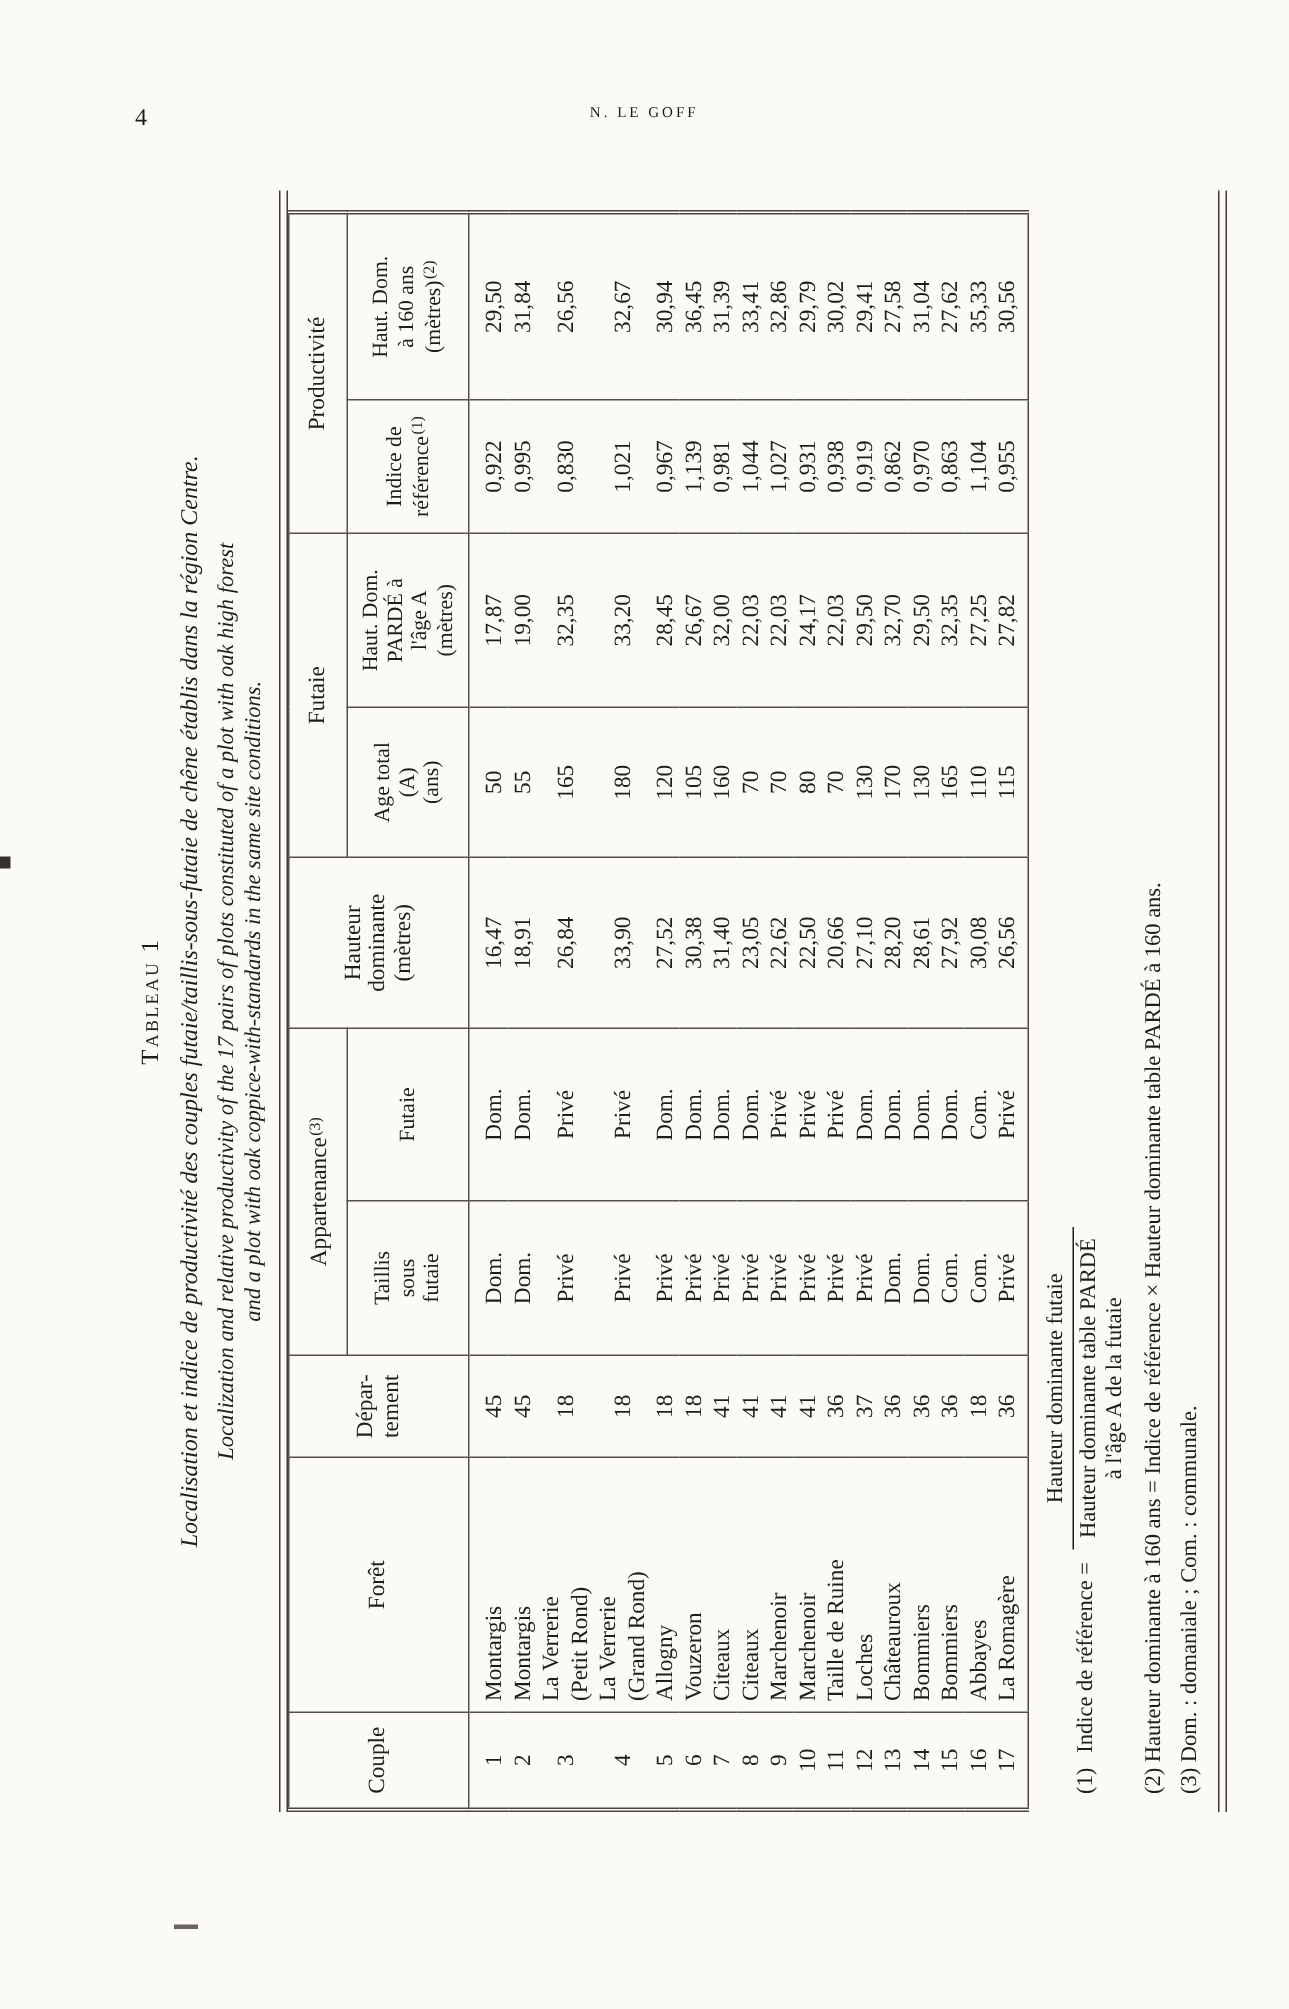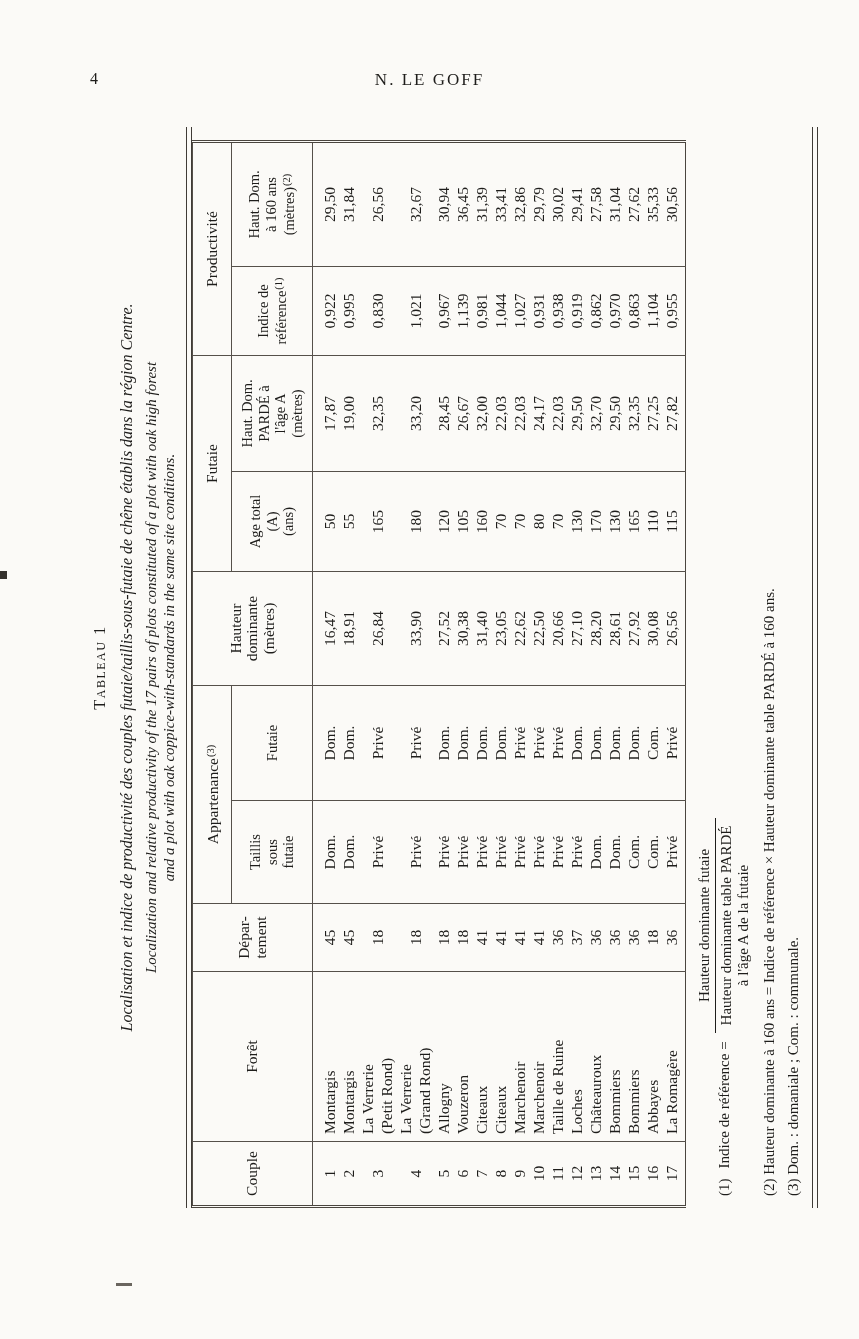--- a/index.html
+++ b/index.html
@@ -1,19 +1,19 @@
 <!DOCTYPE html>
 <html><head>
 <meta charset="utf-8">
 <style>
   html,body{margin:0;padding:0}
   body{width:859px;height:1339px;background:#fbfaf7;font-family:"Liberation Serif","DejaVu Serif",serif;color:#1e1d1b;overflow:hidden;position:relative}
   .page{position:absolute;inset:0}
   .pagenum{position:absolute;left:90px;top:70px;font-size:16px}
-  .runhead{position:absolute;top:70px;left:0;width:100%;text-align:center;font-size:17px;letter-spacing:2px}
+  .runhead{position:absolute;top:70px;left:0;width:100%;text-align:center;font-size:10px;letter-spacing:2px}
   .rotator{position:absolute;left:85px;top:1210px;width:1085px;height:718px;transform:rotate(-90deg);transform-origin:0 0}
   .ttl{text-align:center;font-variant:small-caps;letter-spacing:1.5px;font-size:16.5px;margin-top:5px}
   .cap{text-align:center;font-style:italic}
   .fr{font-size:16px;margin-top:8px}
   .en{font-size:15px;line-height:18px}
   .en1{margin-top:6px}
   .dbl{height:4px;border-top:1px solid #3f3b36;border-bottom:1px solid #3f3b36;margin:0 2px}
   .dbl.top{margin-top:8px}
   .dbl.bot{margin-top:10px}
   table{border-collapse:collapse;table-layout:fixed;margin-left:2px;border-left:3px double #4a453f;border-right:3px double #4a453f;border-bottom:1px solid #4a453f}

